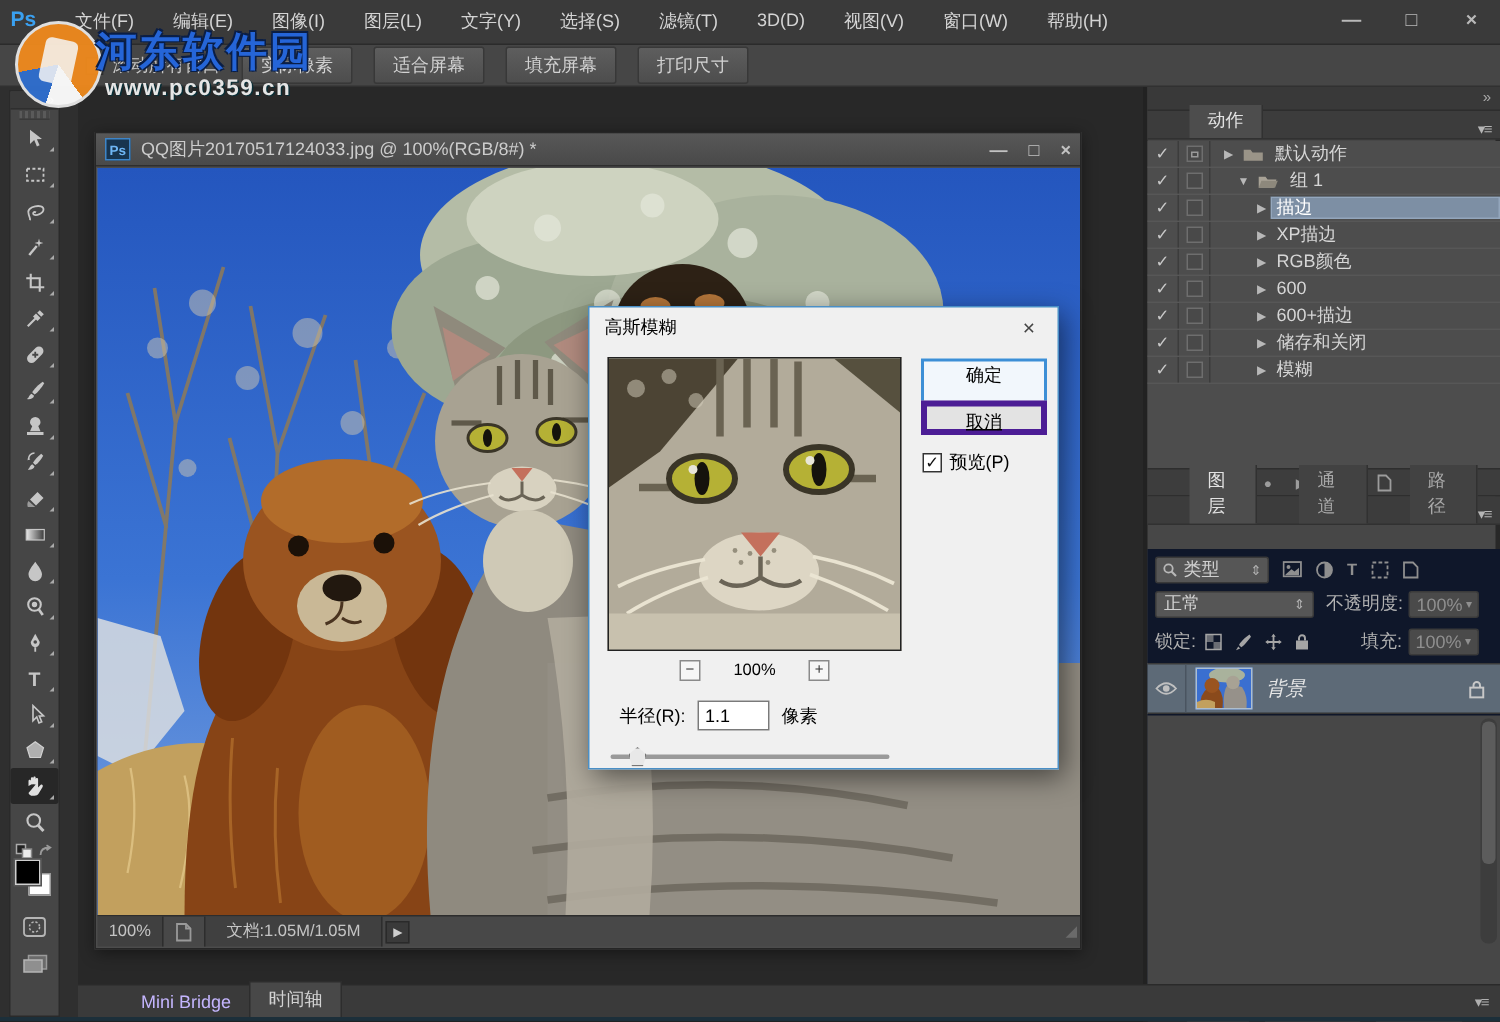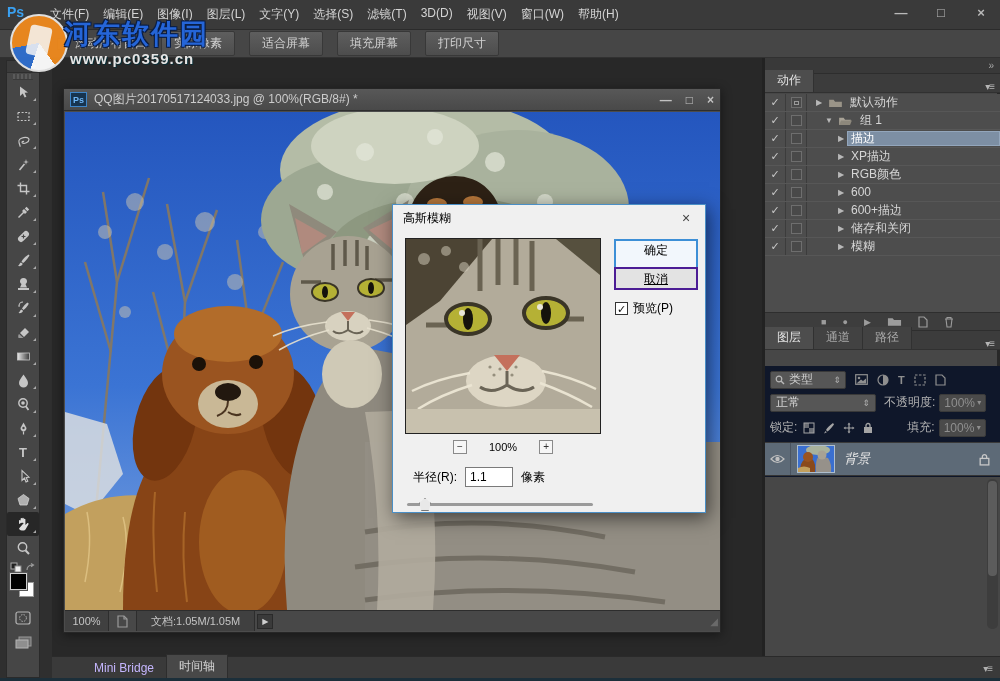--- a/index.html
+++ b/index.html
@@ -9,21 +9,21 @@
     background:#282828; font-family:"Liberation Sans",sans-serif;
     font-size:12px; color:#d0d0d0; -webkit-font-smoothing:antialiased;
   }
   .abs { position:absolute; }
 
   
   .menubar { left:0; top:0; width:1000px; height:30px; background:#3a3a3a;
     border-bottom:1px solid #2b2b2b; display:flex; align-items:center; }
   .ps-logo { position:absolute; left:7px; top:4px; font-weight:bold; font-size:14px;
     color:#3aa0f0; letter-spacing:0; }
-  .menu-items { display:flex; gap:14px; padding-left:50px; }
+  .menu-items { display:flex; gap:26px; padding-left:50px; }
   .menu-item { color:#d4d4d4; cursor:default; white-space:nowrap; }
   .win-controls { position:absolute; right:8px; top:5px; display:flex; gap:18px;
     color:#b9b9b9; font-size:13px; font-weight:bold; }
   .win-controls span { width:22px; text-align:center; }
 
   
   .optionsbar { left:0; top:30px; width:1000px; height:28px; background:#464646;
     border-bottom:1px solid #313131; display:flex; align-items:center; }
   .opt-check { width:12px; height:12px; background:#565656; border:1px solid #2c2c2c;
     margin-left:57px; }
@@ -97,21 +97,21 @@
     color:#111; }
   .dlg-title { height:26px; display:flex; align-items:center; padding:0 10px;
     font-size:12px; color:#000; }
   .dlg-close { margin-left:auto; color:#444; font-size:14px; width:18px; text-align:center; }
   .dlg-preview { position:absolute; left:12px; top:33px; width:196px; height:196px;
     border:1px solid #222; background:#b3ac9c; overflow:hidden; }
   .dlg-ok { position:absolute; left:221px; top:34px; width:84px; height:36px;
     background:#f2f7fc; border:2px solid #3d8fd6; font-size:12px; color:#000;
     text-align:center; line-height:19px; }
   .dlg-cancel { position:absolute; left:221px; top:62px; width:84px; height:23px;
-    background:#e3e3e3; border:2px solid #4c1d95; font-size:12px; color:#000;
+    background:#e3e3e3; border:4px solid #4c1d95; font-size:12px; color:#000;
     text-align:center; line-height:21px;text-decoration:underline; }
   .dlg-prevchk { position:absolute; left:222px; top:95px; display:flex; align-items:center;
     font-size:12px; color:#000; }
   .chk-box { width:13px; height:13px; background:#fff; border:1px solid #333;
     margin-right:5px; font-size:11px; line-height:12px; text-align:center; color:#111; }
   .dlg-zoomrow { position:absolute; left:12px; top:235px; width:196px; display:flex;
     align-items:center; justify-content:center; gap:22px; font-size:11px; color:#000; }
   .zoombtn { width:14px; height:14px; border:1px solid #8a8a8a; background:#f6f6f6;
     font-size:10px; line-height:12px; text-align:center; color:#333; }
   .dlg-radrow { position:absolute; left:20px; top:262px; display:flex; align-items:center;
@@ -126,21 +126,21 @@
 
   
   .rightpanel { left:765px; top:58px; width:235px; height:623px; background:#474747;
     border-left:3px solid #222; margin-left:-3px; }
   .rp { position:absolute; left:0; width:235px; }
   .rp-topstrip { top:0; height:16px; background:#393939; color:#a8a8a8; font-size:10px;
     text-align:right; padding-right:6px; line-height:15px; border-bottom:1px solid #2d2d2d; }
   .tabrow { display:flex; align-items:flex-end; background:#3c3c3c; height:19px;
     border-bottom:1px solid #313131; }
   .ptab { padding:2px 12px 3px 12px; font-size:12px; color:#a9a9a9; background:#424242;
-    border-right:1px solid #313131; }
+    border-right:1px solid #313131;margin-left:28px; }
   .ptab.active { background:#4d4d4d; color:#e2e2e2; }
   .pmenu { margin-left:auto; margin-right:6px; color:#b5b5b5; font-size:10px;
     letter-spacing:-1px; }
   .actions-tabs { top:16px; }
   .actions-list { top:36px; height:218px; background:#4d4d4d; font-size:12px; }
   .arow { display:flex; align-items:center; height:18px; border-bottom:1px solid #575757; }
   .acol { width:21px; height:100%; border-right:1px solid #3c3c3c; display:flex;
     align-items:center; justify-content:center; color:#c9c9c9; font-size:11px; }
   .amodal { width:11px; height:11px; border:1px solid #6e6e6e; background:#494949;
     display:flex; align-items:center; justify-content:center; }

